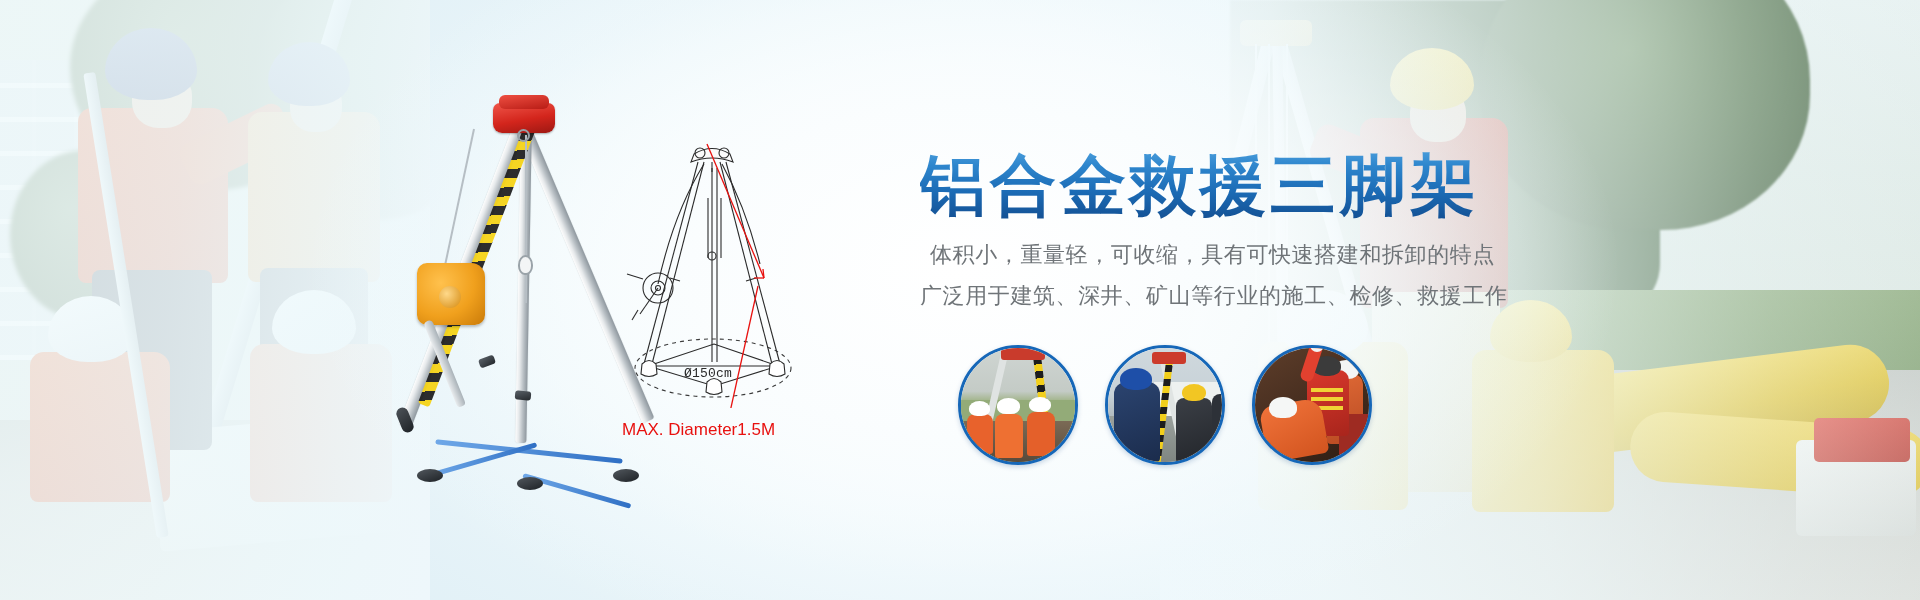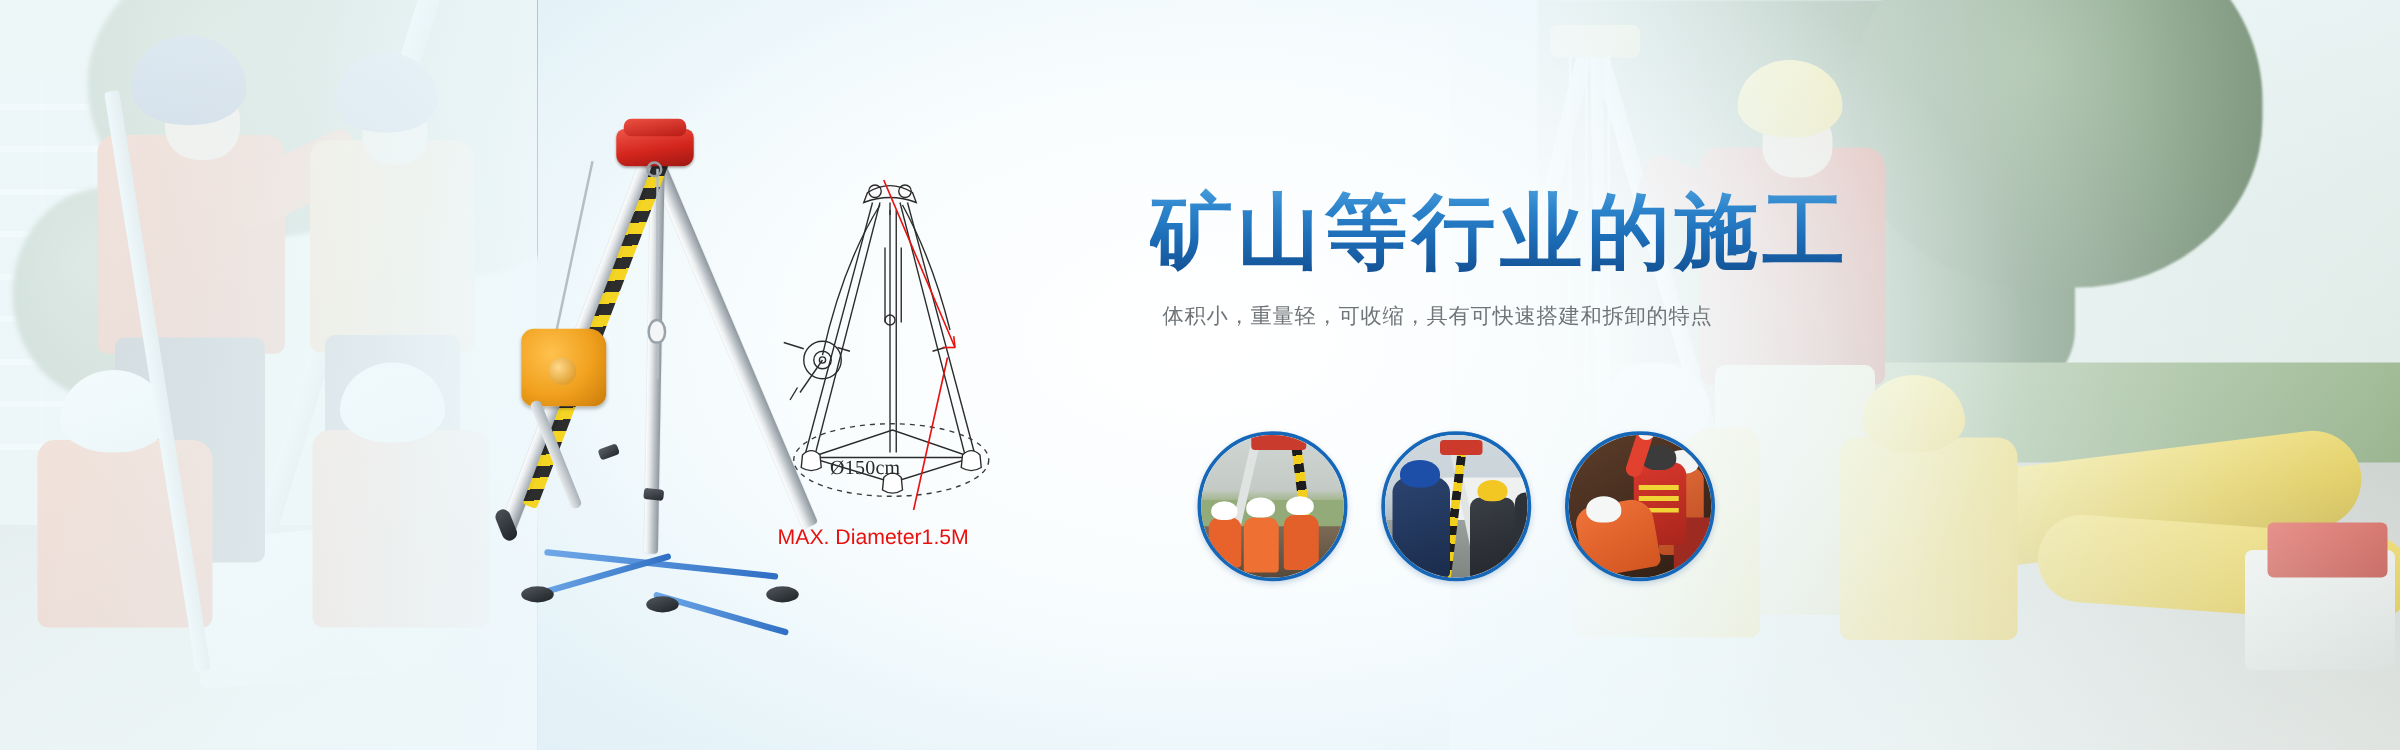--- a/index.html
+++ b/index.html
@@ -253,23 +253,23 @@
     background:linear-gradient(160deg,#52585e,#1d2125);
   }
   #product .f1 { left:12px;  top:58px; }
   #product .f2 { left:208px; top:58px; }
   #product .f3 { left:112px; top:66px; }
 
   
   #diagram { position:absolute; left:612px; top:138px; width:200px; height:320px; }
   #diagram svg { display:block; }
   .dim-text {
-    position:absolute; left:52px; top:228px;
-    font-size:16px; color:#2a2a2a; letter-spacing:.2px;
-    font-family:Liberation Serif, serif; white-space:nowrap;
+    position:absolute; left:72px; top:228px;
+    font-size:13px; color:#2a2a2a; letter-spacing:.2px;
+    font-family:Liberation Mono, monospace; white-space:nowrap;
   }
   .max-text {
     position:absolute; left:10px; top:282px;
     font-size:17px; color:#e8110f; font-weight:400; white-space:nowrap;
     font-family:"Liberation Sans",sans-serif;
   }
 
   
   #rescue-label {
     position:absolute; left:408px; top:440px;
@@ -294,22 +294,22 @@
   #copy { position:absolute; left:920px; top:150px; width:560px; }
   #main-title {
     font-size:66px; line-height:1.08; font-weight:bold; letter-spacing:4px;
     background:linear-gradient(180deg,#4a9ddb 0%,#2e86cd 22%,#1c6cb6 58%,#134f92 100%);
     -webkit-background-clip:text; background-clip:text;
     -webkit-text-fill-color:transparent; color:#1c6cb6;
     font-family:"DejaVu Sans","Liberation Sans",sans-serif;
     white-space:nowrap;
   }
   .sub {
-    font-size:17px; color:#6f7478; letter-spacing:.6px; line-height:1.85;
-    font-family:Liberation Sans, sans-serif;
+    font-size:22px; color:#6f7478; letter-spacing:.6px; line-height:1.85;
+    font-family:Liberation Mono, monospace;
     white-space:nowrap;
   }
   #sub1 { margin-top:16px; padding-left:10px; }
   #sub2 { padding-left:0px; }
 
   
   #circles {
     position:absolute; left:958px; top:345px;
     display:flex; gap:27px;
   }
@@ -526,22 +526,23 @@
         <path d="M152 140 l-10 0"></path>
           <path d="M152 140 l-1 -9"></path>
       </g>
     </svg>
     <div class="dim-text">Ø150cm</div>
     <div class="max-text">MAX. Diameter1.5M</div>
   </div>
 
 
   <div id="copy">
-    <div id="main-title">矿山等行业的施工</div>
+    <div id="main-title">铝合金救援三脚架</div>
     <div class="sub" id="sub1">体积小，重量轻，可收缩，具有可快速搭建和拆卸的特点</div>
+    <div class="sub" id="sub2">广泛用于建筑、深井、矿山等行业的施工、检修、救援工作</div>
   </div>
 
   <div id="circles">
     <div class="circ">
       <div class="inner c1i">
         <div class="skyb"></div>
         <div class="field"></div>
         <div class="dirt"></div>
         <div class="legL"></div>
         <div class="legR"></div>

